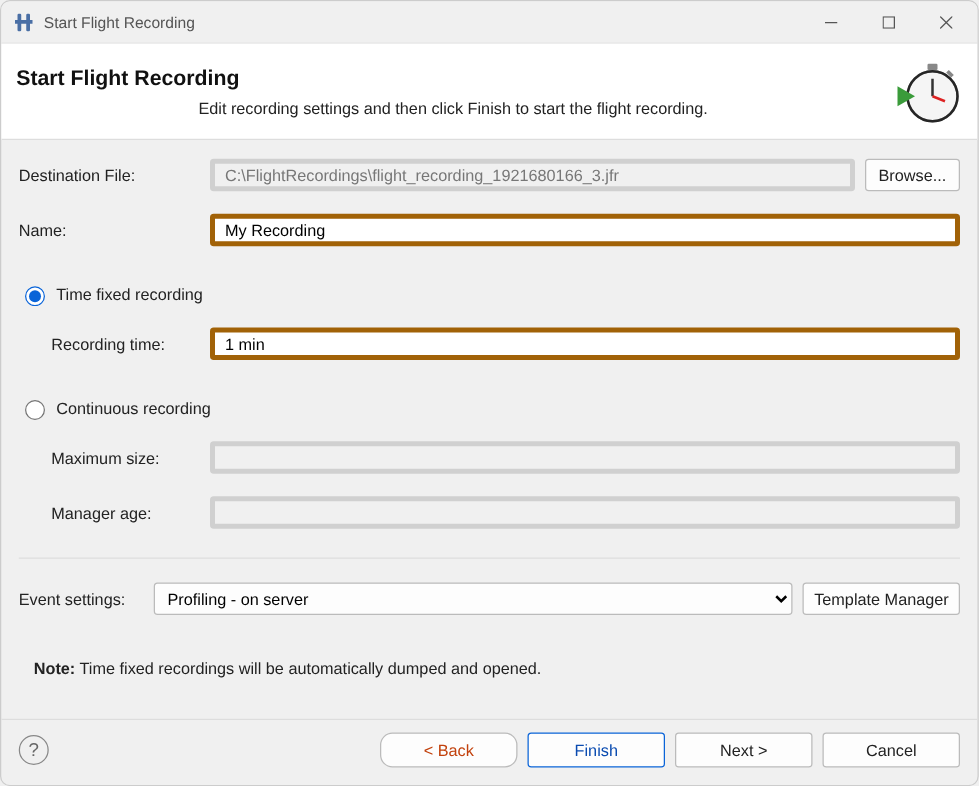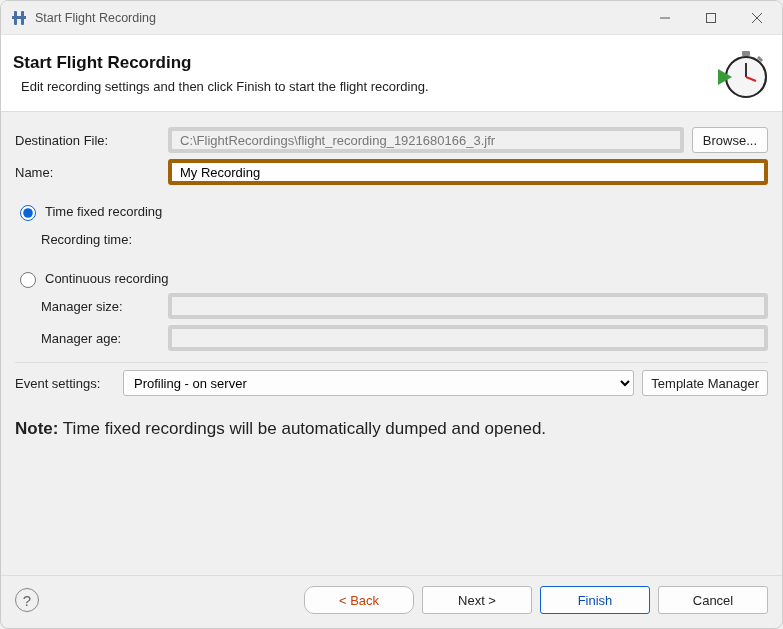--- a/index.html
+++ b/index.html
@@ -54,29 +54,30 @@
   .header-title {
     font-size: 17px;
     font-weight: 600;
     color: #111;
   }
   .header-desc {
     margin-top: 6px;
     font-size: 13px;
     color: #222;
     padding-left: 8px;
+    text-align: center;
   }
   .header-icon { width: 56px; height: 56px; }
   
   .content {
     flex: 1;
     padding: 14px 14px 10px 14px;
     display: flex;
     flex-direction: column;
-    gap: 4px;
+    gap: 16px;
     overflow: hidden;
   }
   .form-row {
     display: flex;
     align-items: center;
     gap: 8px;
     min-height: 28px;
   }
   .label-col { width: 145px; flex-shrink: 0; }
   .label-col.indent { padding-left: 26px; }
@@ -149,21 +150,21 @@
     color: #333;
     outline: none;
   }
   .desc-scroll-btn {
     position: absolute; right: 2px;
     width: 14px; height: 14px;
     display: flex; align-items: center; justify-content: center;
     color: #888;
     font-size: 10px;
   }
-  .note-row { margin-top: 18px; font-size: 17px; }
+  .note-row { margin-top: 18px; font-size: 13px; margin-left: 12px; }
   .note-row b { font-weight: 700; }
   
   .footer {
     border-top: 1px solid #ddd;
     padding: 10px 14px 14px 14px;
     display: flex;
     align-items: center;
     gap: 8px;
   }
   .footer .spacer { flex: 1; }
@@ -245,28 +246,29 @@
     <div class="label-col">Name:</div>
     <input type="text" value="My Recording" style="">
   </div>
 
   <div class="radio-row">
     <input type="radio" name="rectype" checked="" style="">
     <span>Time fixed recording</span>
   </div>
   <div class="form-row">
     <div class="label-col indent">Recording time:</div>
+    <input type="text" value="1 min" style="">
   </div>
 
   <div class="radio-row">
     <input type="radio" name="rectype" style="">
     <span>Continuous recording</span>
   </div>
   <div class="form-row">
-    <div class="label-col indent">Manager size:</div>
+    <div class="label-col indent">Maximum size:</div>
     <div class="readonly-field empty"></div>
   </div>
   <div class="form-row">
     <div class="label-col indent">Manager age:</div>
     <div class="readonly-field empty"></div>
   </div>
 
   <hr class="sep">
 
   <div class="form-row">
@@ -281,16 +283,16 @@
   <div class="note-row">
     <b>Note:</b><span> Time fixed recordings will be automatically dumped and opened.</span>
   </div>
 
 </div>
 
 <div class="footer">
   <div class="help-btn">?</div>
   <div class="spacer"></div>
   <button class="btn disabled">&lt; Back</button>
+  <button class="btn primary">Finish</button>
   <button class="btn">Next &gt;</button>
-  <button class="btn primary">Finish</button>
   <button class="btn">Cancel</button>
 </div>
 
 </body></html>

